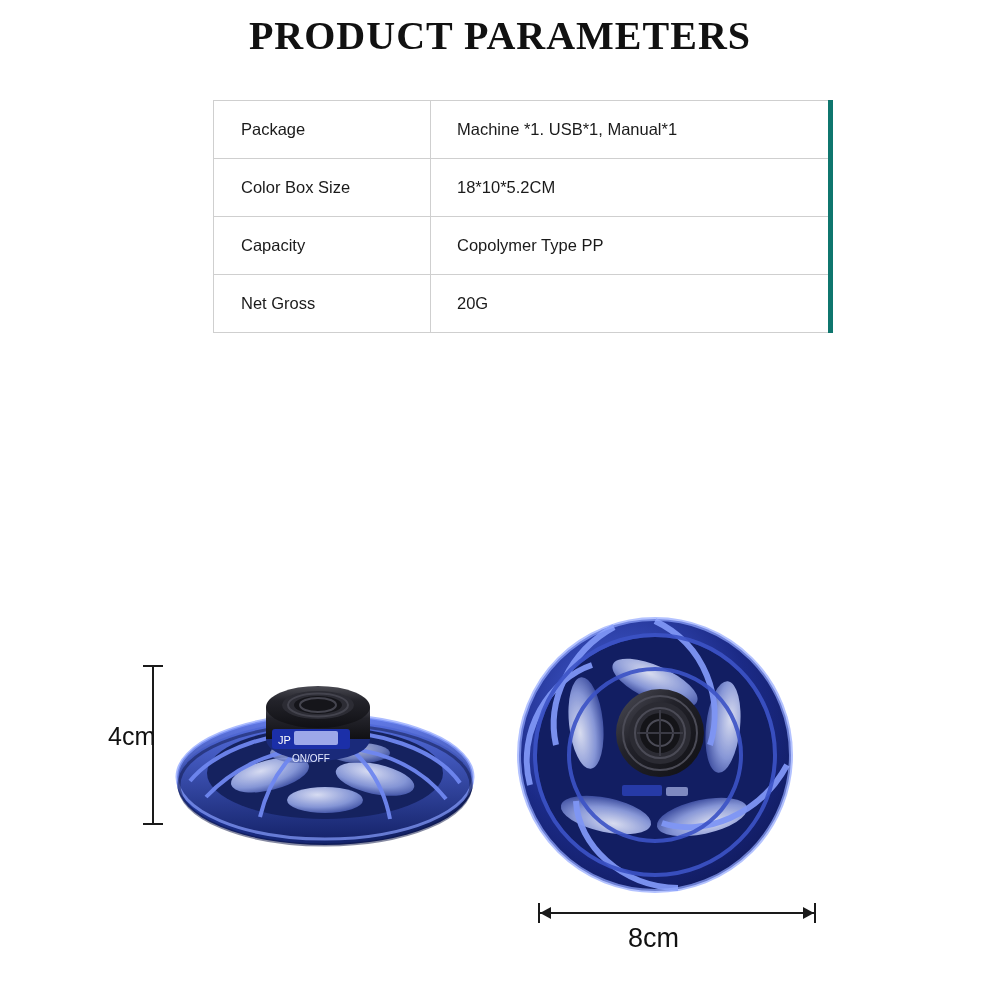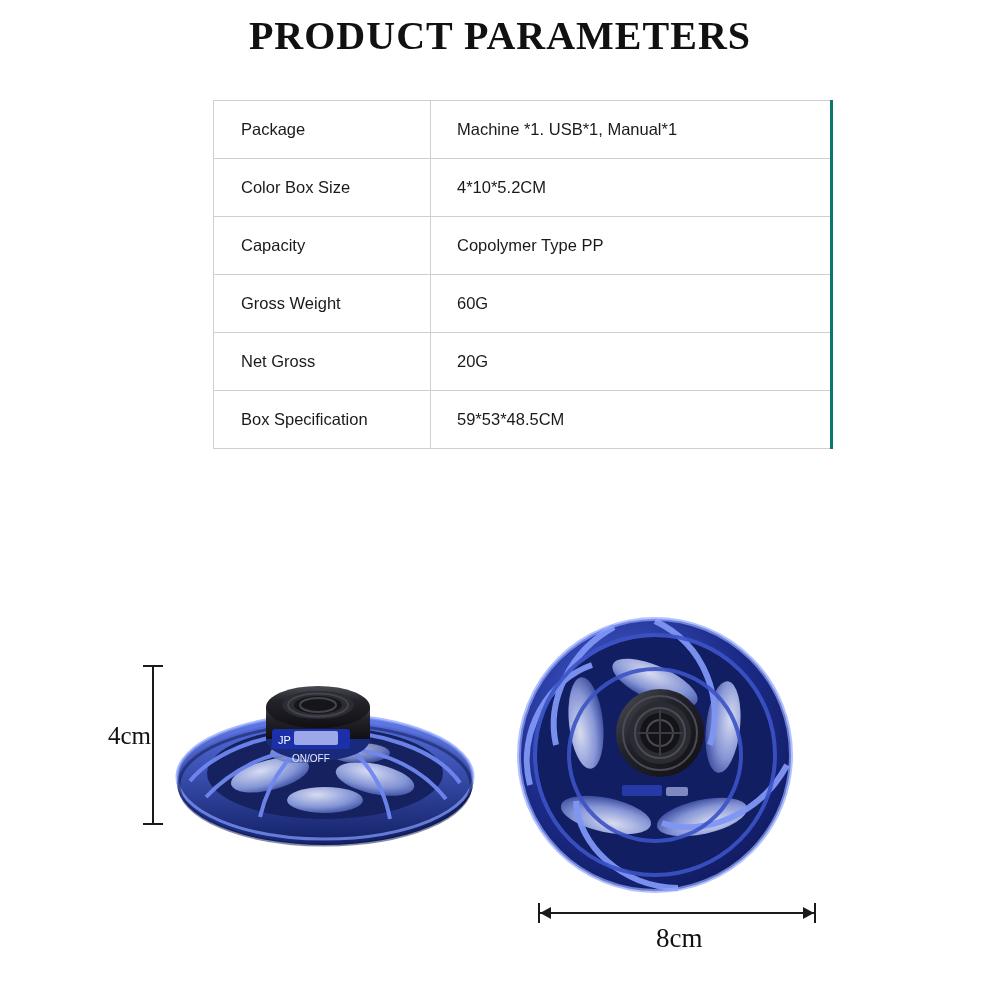--- a/index.html
+++ b/index.html
@@ -55,21 +55,21 @@
     border-top: 1px solid #cfcfcf;
   }
   .spec-table td.label {
     width: 188px;
     padding-left: 27px;
     border-right: 1px solid #cfcfcf;
     border-left: 1px solid #cfcfcf;
   }
   .spec-table td.value {
     padding-left: 26px;
-    border-right: 3px solid #0f766e;
+    border-right: 5px solid #0f766e;
   }
 
   
   .photo-area {
     position: absolute;
     left: 0;
     top: 575px;
     width: 1000px;
     height: 425px;
   }
@@ -108,21 +108,21 @@
     background: #1a1a1a;
   }
   .dim-v::before { top: 0; }
   .dim-v::after  { bottom: 0; }
   .dim-v-label {
     position: absolute;
     left: 108px;
     top: 147px;
     font-size: 25px;
     color: #111111;
-    font-family: Liberation Serif, serif;
+    font-family: Liberation Sans, sans-serif;
   }
 
   
   .dim-h {
     position: absolute;
     left: 538px;
     top: 337px;
     width: 278px;
     height: 2px;
     background: #1a1a1a;
@@ -141,59 +141,51 @@
     position: absolute;
     top: -5px;
     width: 0; height: 0;
     border-top: 6px solid transparent;
     border-bottom: 6px solid transparent;
   }
   .arrow-l { left: 2px; border-right: 11px solid #1a1a1a; }
   .arrow-r { right: 2px; border-left: 11px solid #1a1a1a; }
   .dim-h-label {
     position: absolute;
-    left: 656px;
+    left: 628px;
     top: 348px;
     font-size: 27px;
     color: #111111;
-    font-family: Liberation Serif, serif;
+    font-family: Liberation Sans, sans-serif;
   }
 </style>
 </head>
 <body>
 
 <div class="page">
 
   <div class="title">PRODUCT PARAMETERS</div>
 
   <table class="spec-table">
     <tbody>
       <tr>
         <td class="label">Package</td>
         <td class="value">Machine *1. USB*1, Manual*1</td>
       </tr>
       <tr>
         <td class="label">Color Box Size</td>
-        <td class="value">4*10*5.2CM</td>
+        <td class="value">18*10*5.2CM</td>
       </tr>
       <tr>
         <td class="label">Capacity</td>
         <td class="value">Copolymer Type PP</td>
       </tr>
       <tr>
-        <td class="label">Gross Weight</td>
-        <td class="value">60G</td>
-      </tr>
-      <tr>
         <td class="label">Net Gross</td>
         <td class="value">20G</td>
-      </tr>
-      <tr>
-        <td class="label">Box Specification</td>
-        <td class="value">59*53*48.5CM</td>
       </tr>
     </tbody>
   </table>
 
   <div class="photo-area">
 
     <div class="dim-v"></div>
     <div class="dim-v-label">4cm</div>
 
     <svg class="left-product" viewBox="0 0 330 230">

